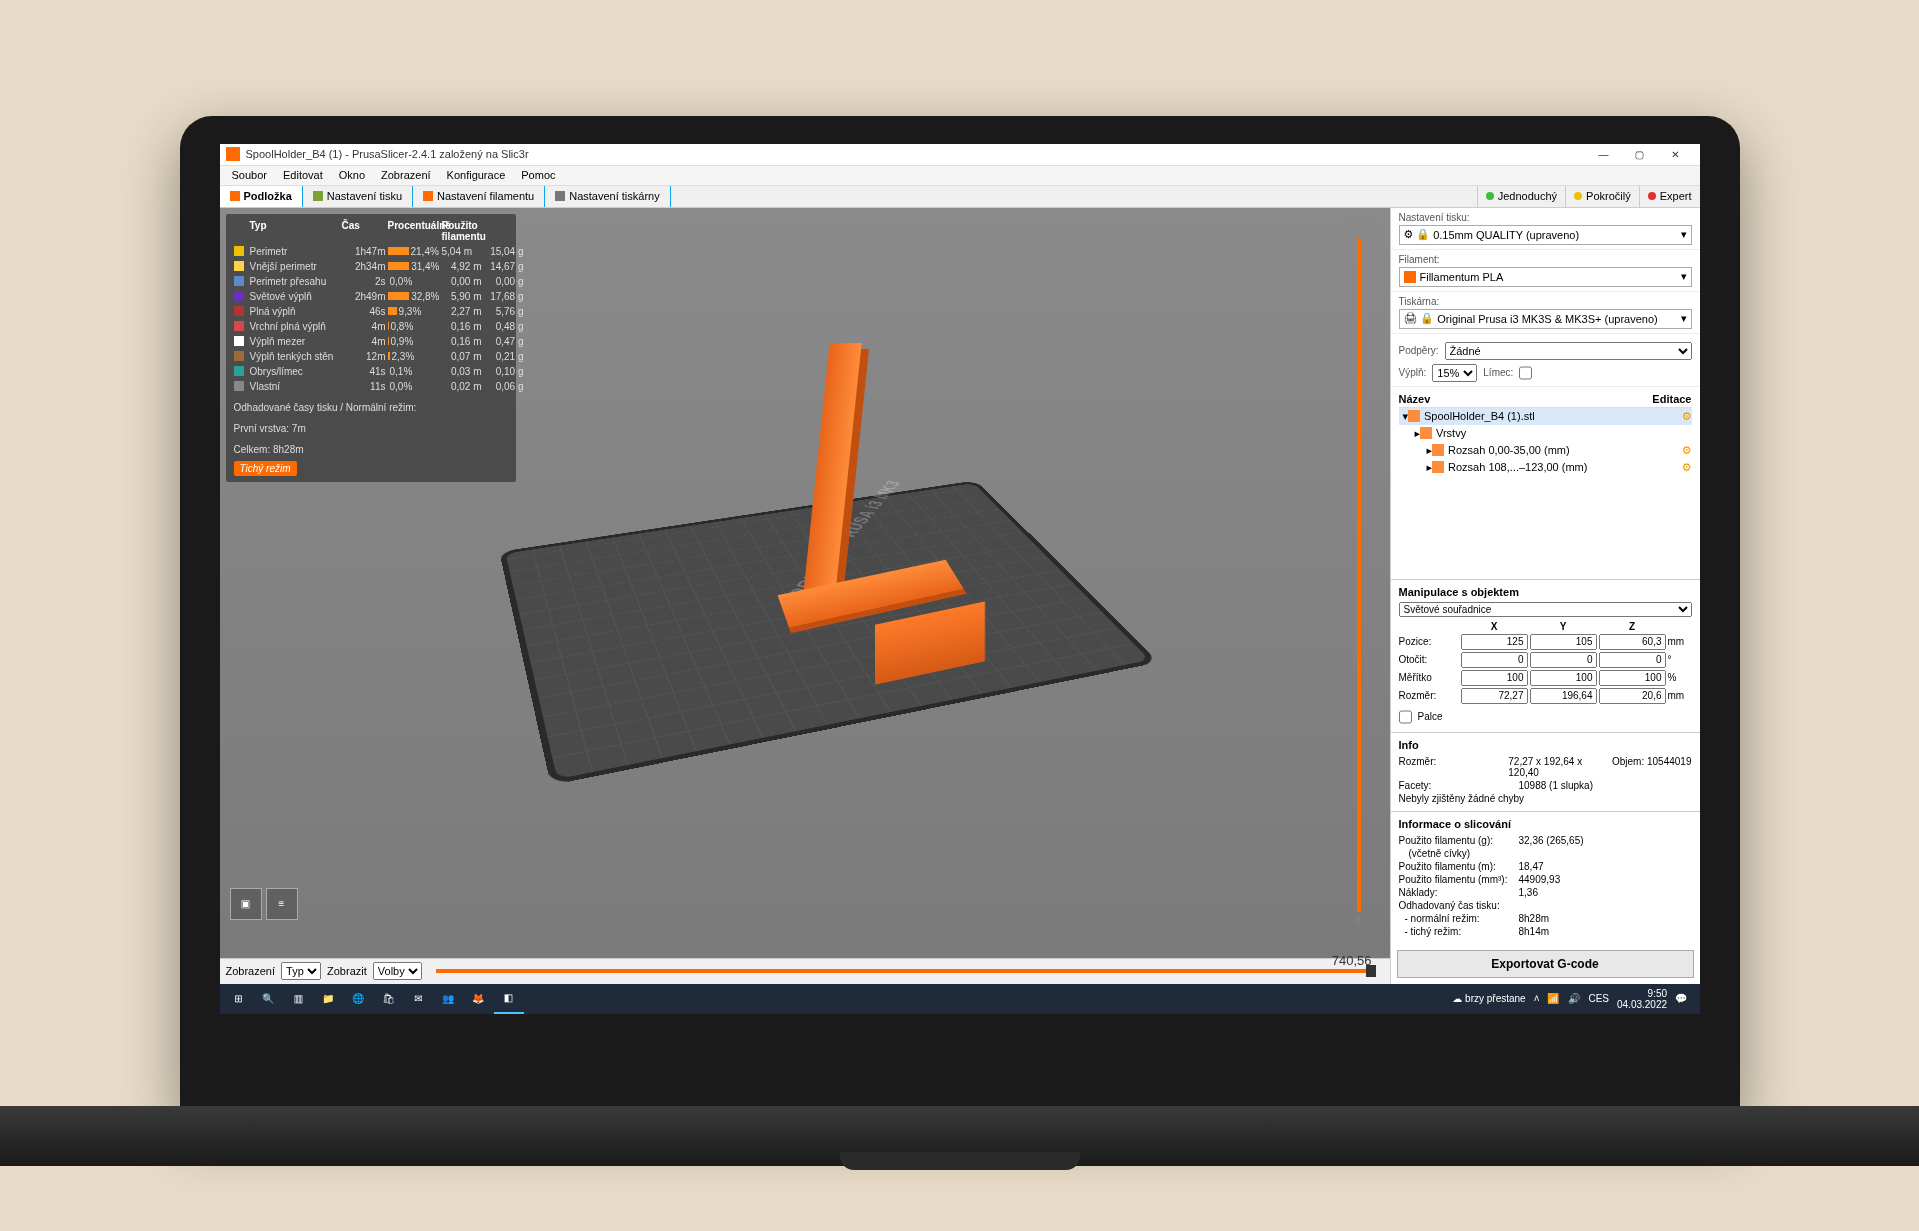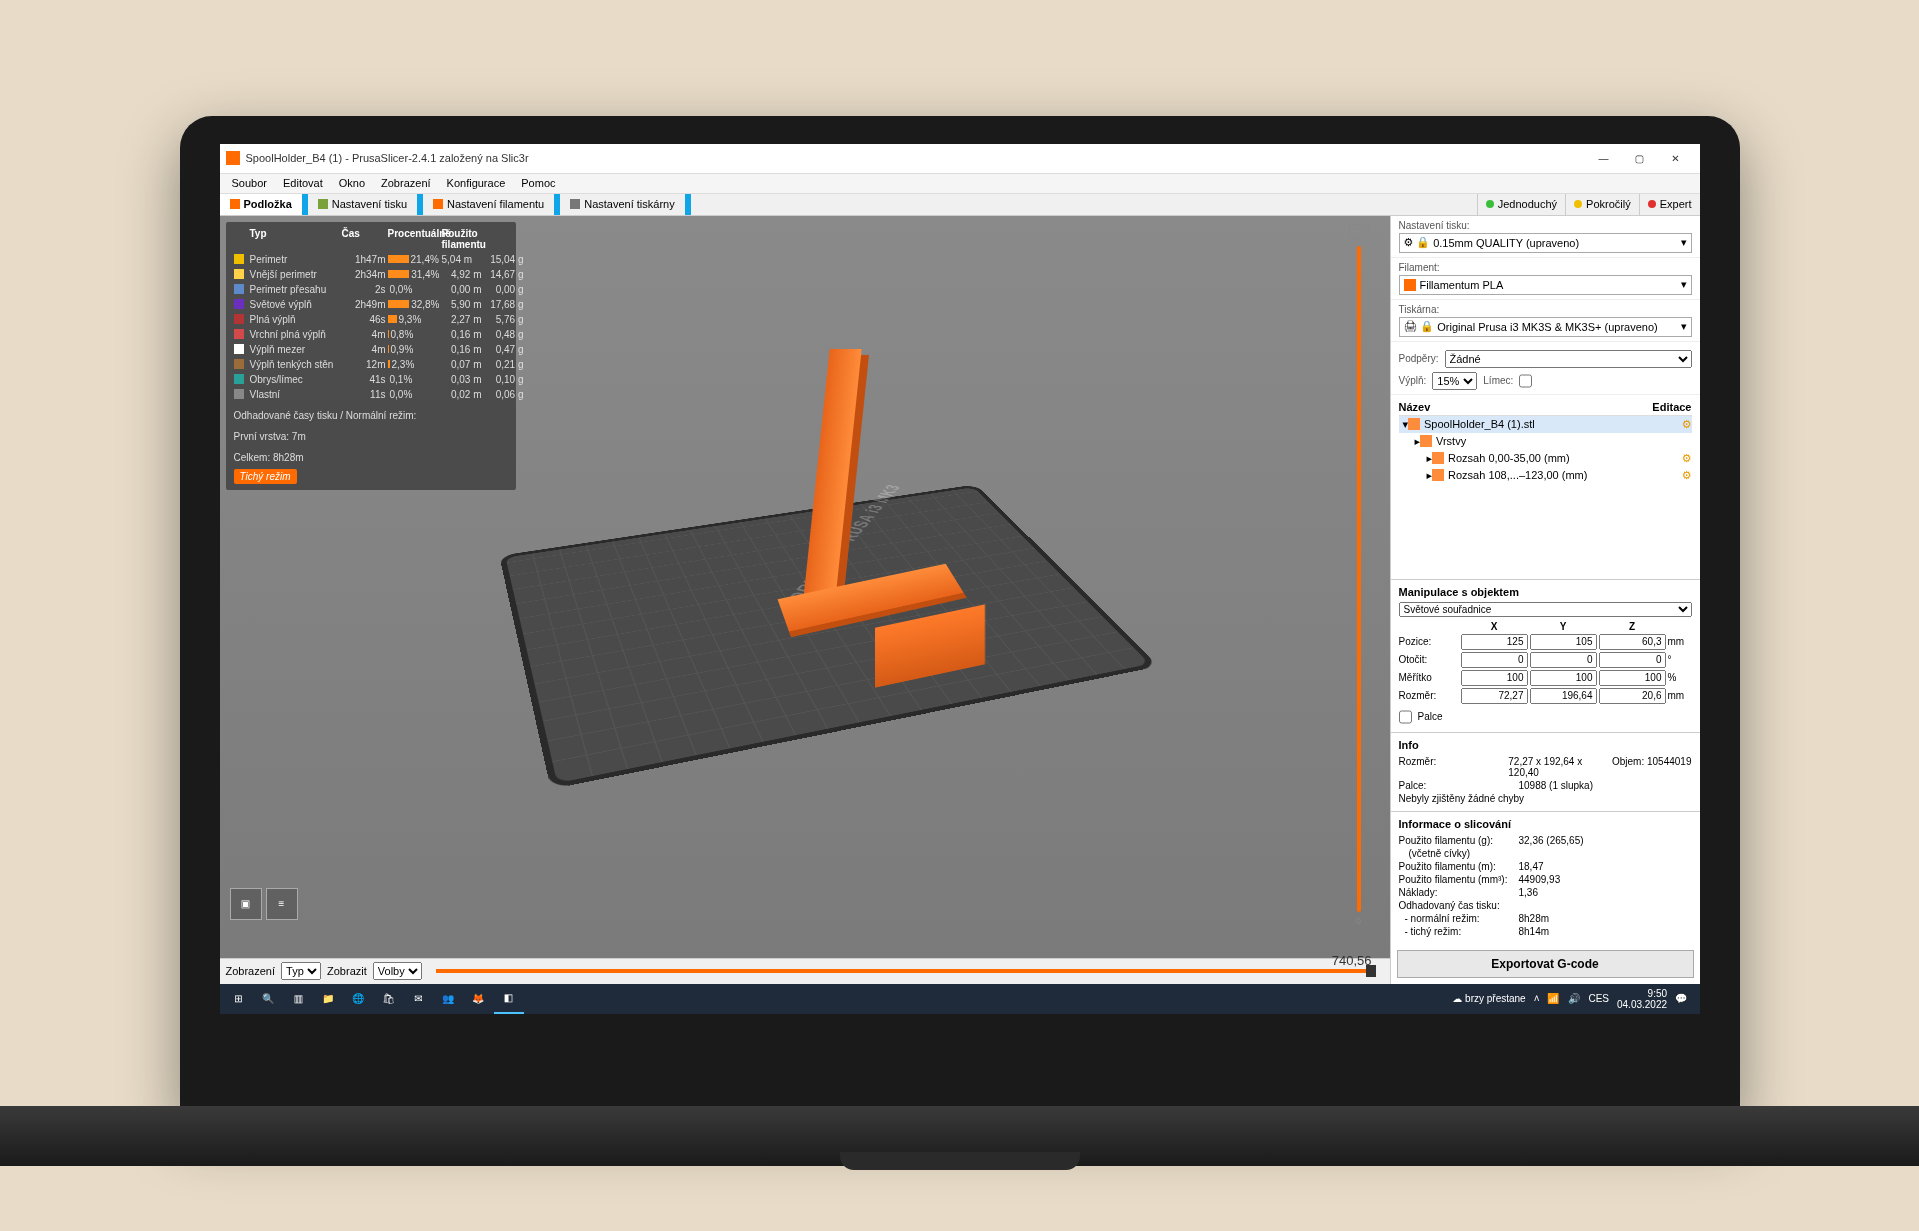--- a/index.html
+++ b/index.html
@@ -5,32 +5,32 @@
 * { margin: 0; padding: 0; box-sizing: border-box; font-family: "Segoe UI", Tahoma, sans-serif; }
 body { background: #e8dcc8; display: flex; justify-content: center; align-items: center; height: 1231px; width: 1919px; }
 
 .laptop-frame { width: 1560px; height: 1000px; background: #1a1a1a; border-radius: 32px 32px 8px 8px; padding: 28px 40px 0 40px; position: relative; box-shadow: 0 20px 60px rgba(0,0,0,0.4); }
 .laptop-base { position: absolute; bottom: -50px; left: -200px; right: -200px; height: 60px; background: linear-gradient(180deg,#3a3a3a 0%,#2a2a2a 50%,#1a1a1a 100%); border-radius: 0 0 20px 20px; }
 .laptop-notch { position: absolute; bottom: -54px; left: 50%; transform: translateX(-50%); width: 240px; height: 18px; background: #2a2a2a; border-radius: 0 0 14px 14px; }
 
 .screen { background: #fff; height: 870px; overflow: hidden; font-size: 10px; display: flex; flex-direction: column; }
 
 
-.titlebar { background: #fff; height: 30px; display: flex; align-items: center; padding: 0 6px; border-bottom: 1px solid #ddd; }
+.titlebar { background: #fff; height: 22px; display: flex; align-items: center; padding: 0 6px; border-bottom: 1px solid #ddd; }
 .titlebar .icon { width: 14px; height: 14px; background: #ff6b00; margin-right: 6px; }
 .titlebar .title { flex: 1; font-size: 11px; color: #333; }
 .titlebar .winbtn { width: 36px; height: 22px; display: flex; align-items: center; justify-content: center; color: #333; cursor: pointer; }
 
 
 .menubar { height: 20px; display: flex; align-items: center; padding: 0 4px; background: #f5f5f5; border-bottom: 1px solid #ddd; }
 .menubar span { padding: 0 8px; font-size: 11px; cursor: pointer; }
 
 
 .tabbar { height: 22px; display: flex; align-items: stretch; background: #f0f0f0; border-bottom: 1px solid #ccc; }
-.tab { display: flex; align-items: center; padding: 0 10px; font-size: 11px; border-right: 6px solid #0ea5e9; cursor: pointer; }
+.tab { display: flex; align-items: center; padding: 0 10px; font-size: 11px; border-right: 1px solid #0ea5e9; cursor: pointer; }
 .tab .sq { width: 10px; height: 10px; margin-right: 4px; }
 .tab.active { background: #fff; font-weight: 600; }
 .tabbar-right { margin-left: auto; display: flex; }
 .mode-btn { display: flex; align-items: center; padding: 0 8px; font-size: 11px; border-left: 1px solid #ccc; cursor: pointer; }
 .mode-btn .dot { width: 8px; height: 8px; border-radius: 50%; margin-right: 4px; }
 
 
 .main { flex: 1; display: flex; overflow: hidden; }
 .viewport { flex: 1; position: relative; background: linear-gradient(180deg,#8a8a8a 0%,#7a7a7a 100%); display: flex; flex-direction: column; }
 .viewport-3d { flex: 1; position: relative; overflow: hidden; }
@@ -386,21 +386,21 @@
           <div class="sb-row">
               <input type="checkbox" style="">
               <span>Palce</span>
             </div>
         </div>
 
         <div class="panel">
           <div class="panel-title">Info</div>
           <div class="info-row"><span class="k">Rozměr:</span><span>72,27 x 192,64 x 120,40</span>&nbsp;&nbsp;<span>Objem:</span>&nbsp;<span>10544019</span></div>
           <div class="info-row">
-              <span class="k">Palce:</span>
+              <span class="k">Facety:</span>
               <span>10988 (1 slupka)</span>
             </div>
           <div class="info-row">
               <span>Nebyly zjištěny žádné chyby</span>
             </div>
         </div>
 
         <div class="panel">
           <div class="panel-title">Informace o slicování</div>
           <div class="info-row">

